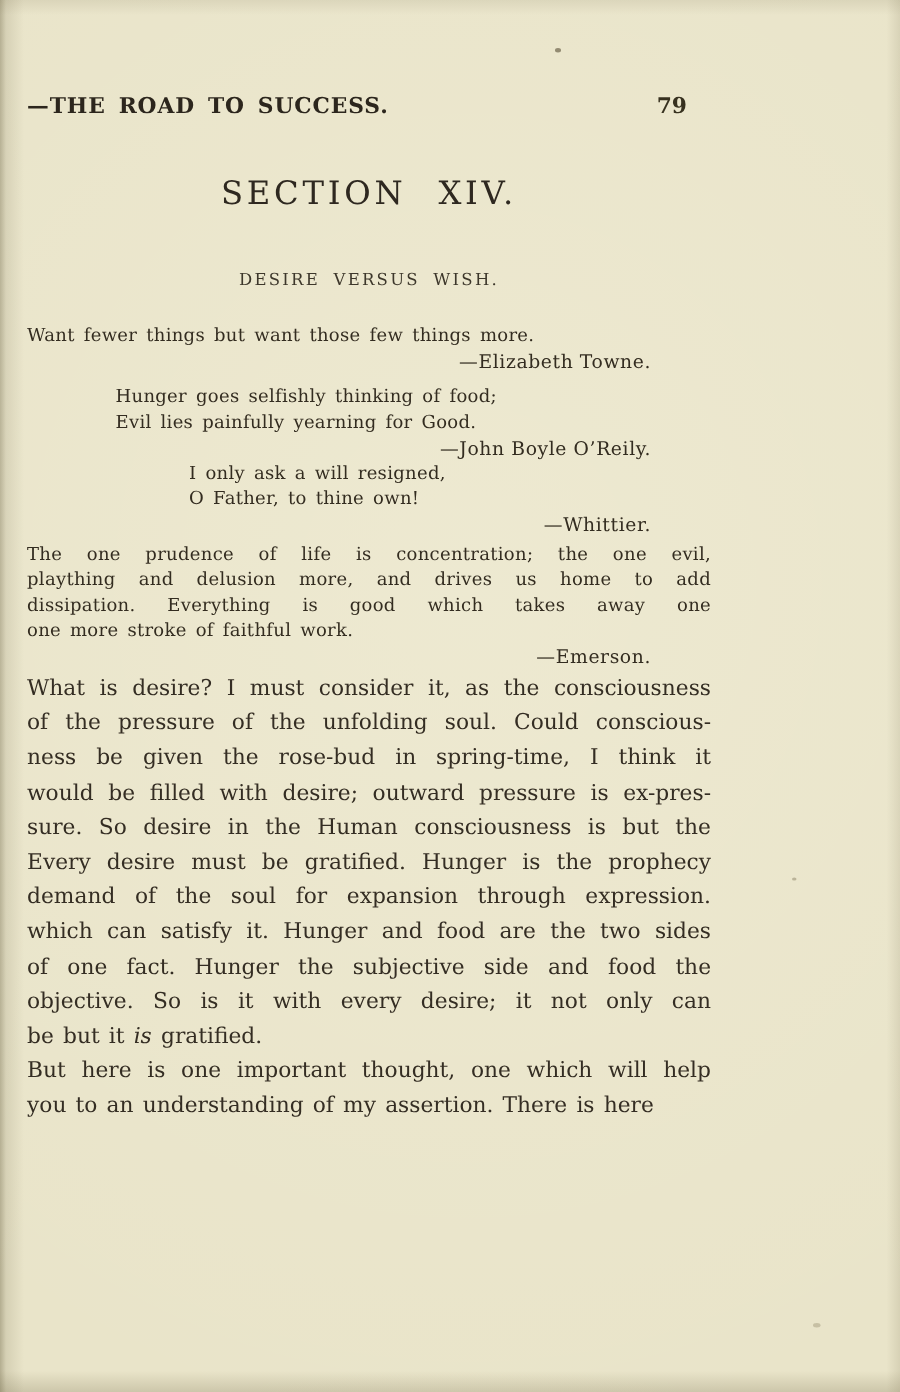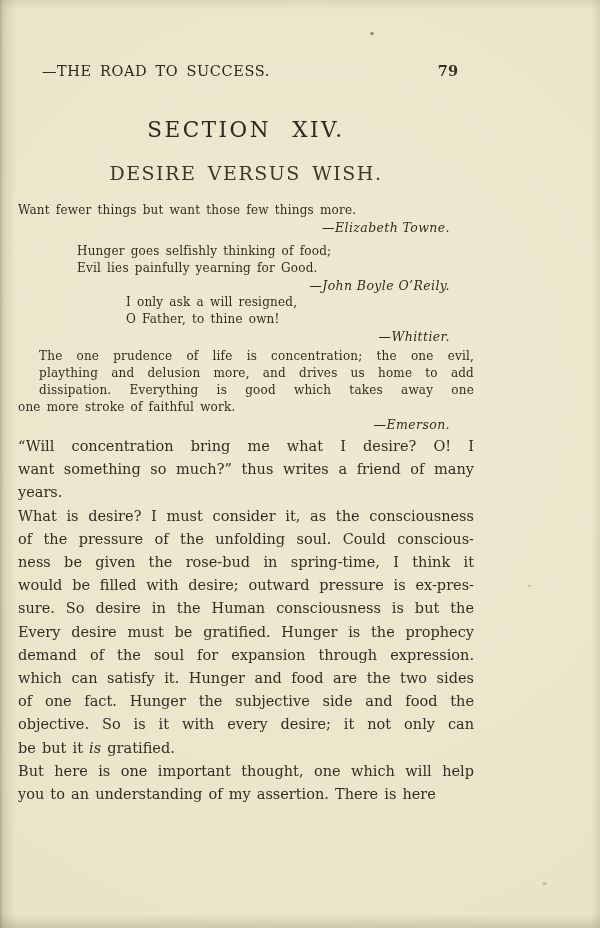--- a/index.html
+++ b/index.html
@@ -28,69 +28,66 @@
   }
   .running-header {
     margin-top: 62px;
     display: flex;
     justify-content: space-between;
     align-items: baseline;
     font-size: 14.5px;
     line-height: 18px;
   }
   .running-header .title {
-    font-weight: normal;
+    font-weight: bold;
     letter-spacing: 0.6px;
     word-spacing: 3px;
     color: #2c261d;
-    margin-left: 24px;
   }
   .running-header .pagenum {
     font-weight: bold;
     padding-right: 16px;
     color: #37311f;
   }
   .section-title {
     margin-top: 36px;
     text-align: center;
     font-size: 21.5px;
     line-height: 28px;
     font-weight: 400;
     letter-spacing: 2.5px;
     word-spacing: 12px;
     color: #2e2820;
   }
   .chapter-title {
-    margin-top: 20px;
+    margin-top: 33px;
     text-align: center;
-    font-size: 19px;
+    font-size: 11px;
     line-height: 19px;
     font-weight: 400;
     letter-spacing: 1.5px;
     word-spacing: 4px;
     color: #3d372b;
   }
   .epigraph { font-size: 12px; }
   .epigraph .eline {
     line-height: 17px;
     word-spacing: 2px;
     letter-spacing: 0.2px;
     color: #332c20;
   }
   .epigraph .eline.j {
     text-align: justify;
     text-align-last: justify;
-    margin-left: 21px;
   }
   .epigraph .attr {
-    font-style: italic;
     font-size: 12.5px;
     line-height: 17px;
     text-align: right;
-    margin-right: 24px;
+    margin-right: 40px;
     letter-spacing: 0.4px;
     color: #332c20;
   }
   .ep-towne   { margin-top: 19px; }
   .ep-oreily  { margin-top: 7px; padding-left: 59px; }
   .ep-whittier{ padding-left: 108px; }
   .ep-emerson { margin-top: 3px; }
   .body-block { margin-top: 2px; }
   .bl {
     font-size: 14.5px;
@@ -147,25 +144,20 @@
     <div class="epigraph ep-emerson">
       <div class="eline j">The one prudence of life is concentration; the one evil,</div>
       <div class="eline j">plaything and delusion more, and drives us home to add</div>
       <div class="eline j">dissipation.  Everything is good which takes away one</div>
       <div class="eline">one more stroke of faithful work.</div>
       <div class="attr">—Emerson.</div>
     </div>
 
     <div class="body-block">
 
-      <div>
-        <div class="bl j">“Will concentration bring me what I desire?  O! I</div>
-        <div class="bl j">want something so much?” thus writes a friend of many</div>
-        <div class="bl">years.</div>
-      </div>
 
       <div>
         <div class="bl j">What is desire?  I must consider it, as the consciousness</div>
         <div class="bl j">of the pressure of the unfolding soul.  Could conscious-</div>
         <div class="bl j">ness be given the rose-bud in spring-time, I think it</div>
         <div class="bl j">would be filled with desire; outward pressure is ex-pres-</div>
         <div class="bl j">sure.  So desire in the Human consciousness is but the</div>
         <div class="bl j">Every desire must be gratified.  Hunger is the prophecy</div>
         <div class="bl j">demand of the soul for expansion through expression.</div>
         <div class="bl j">which can satisfy it.  Hunger and food are the two sides</div>

